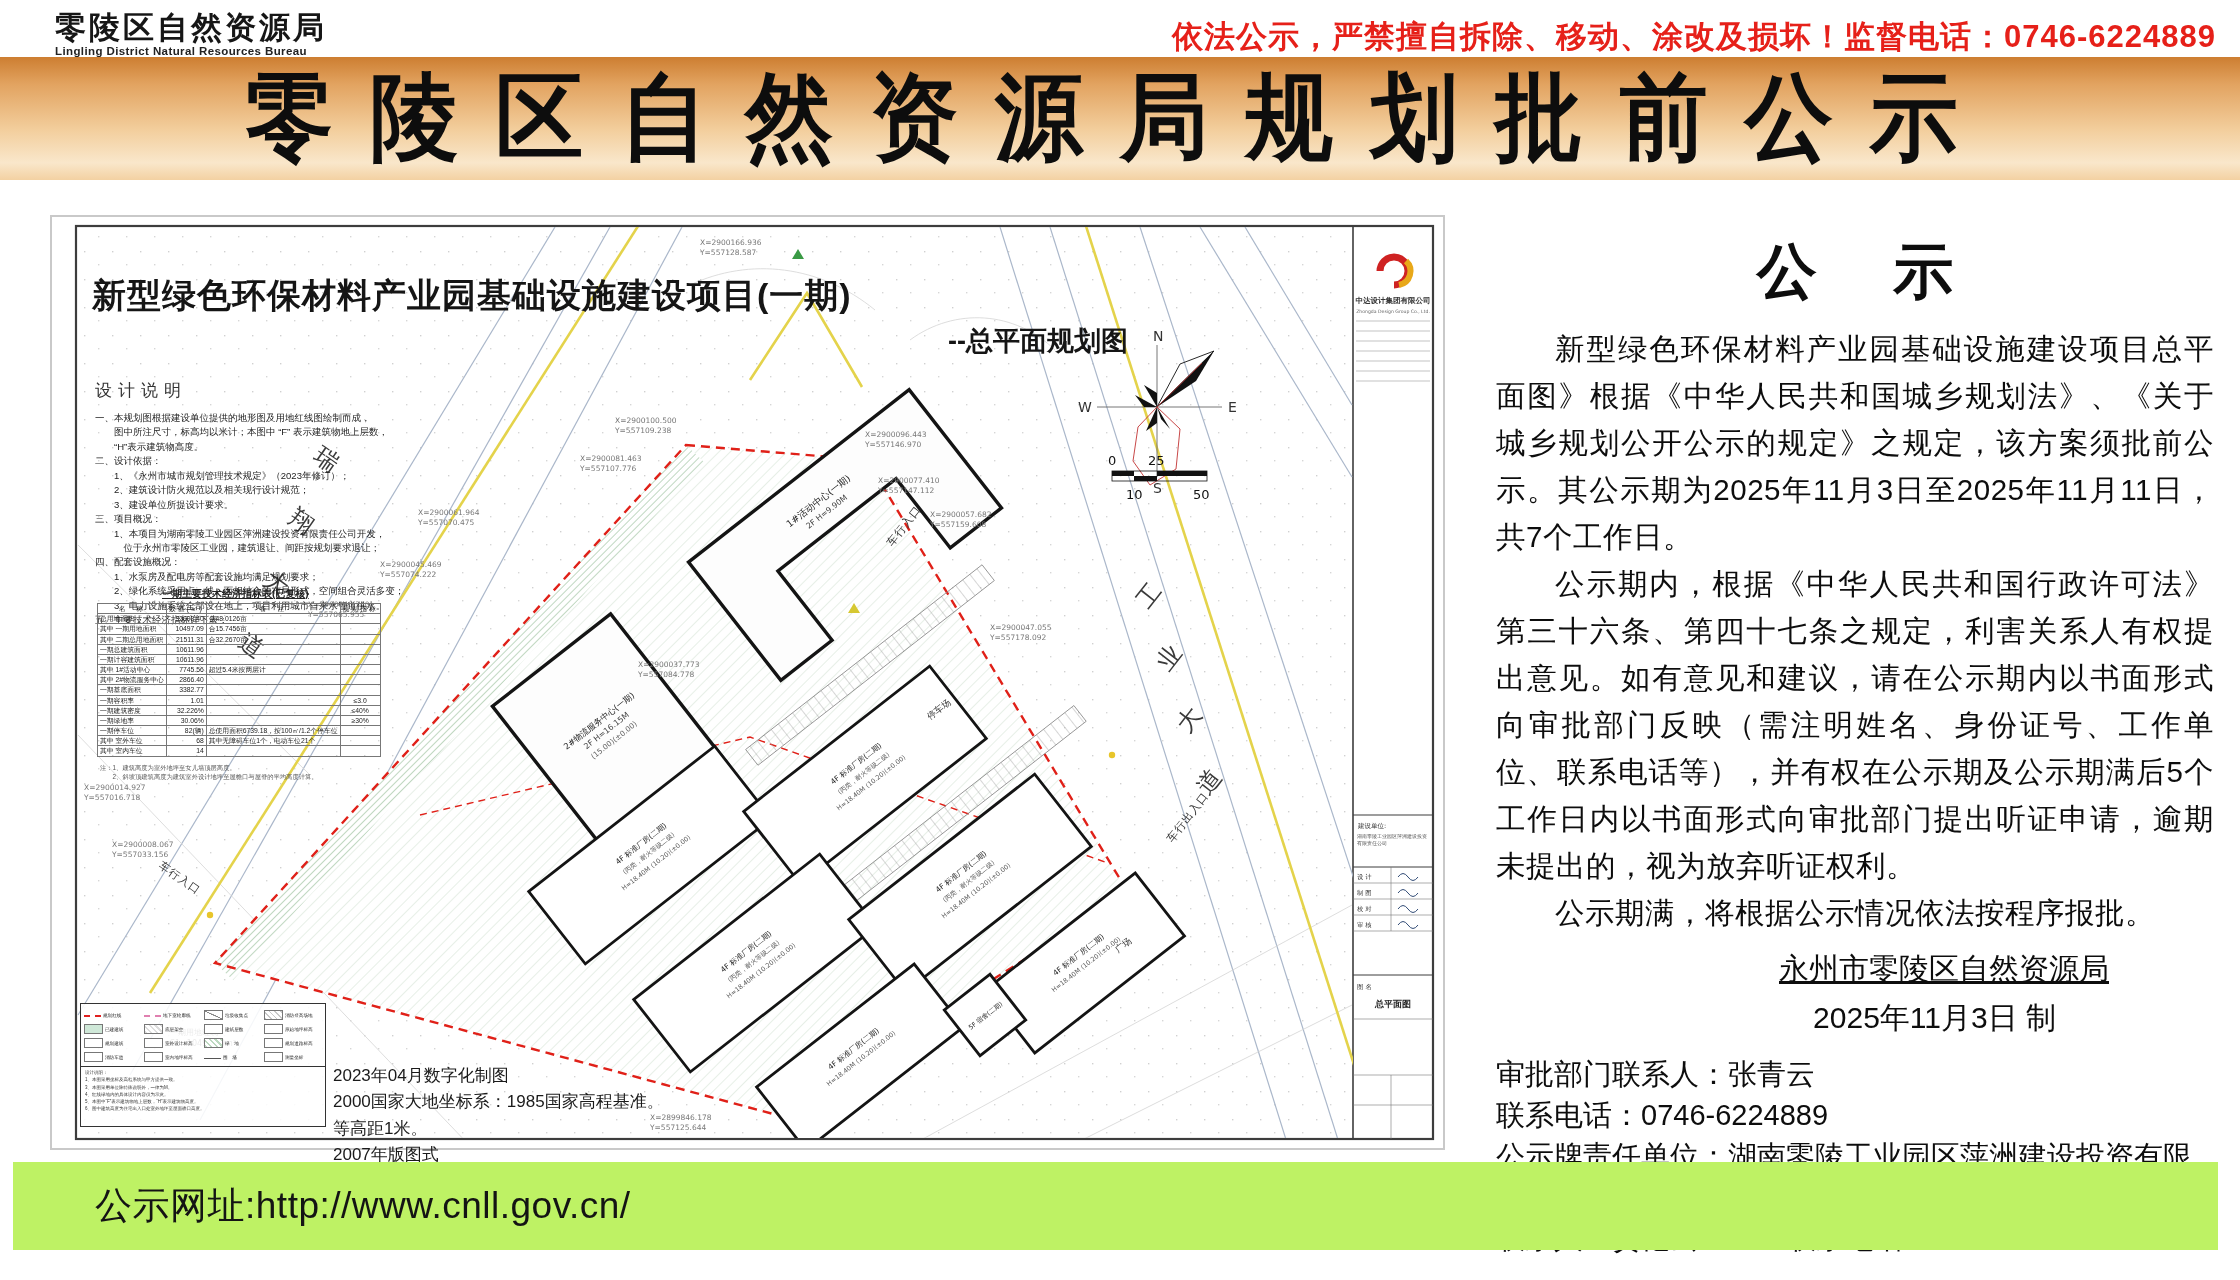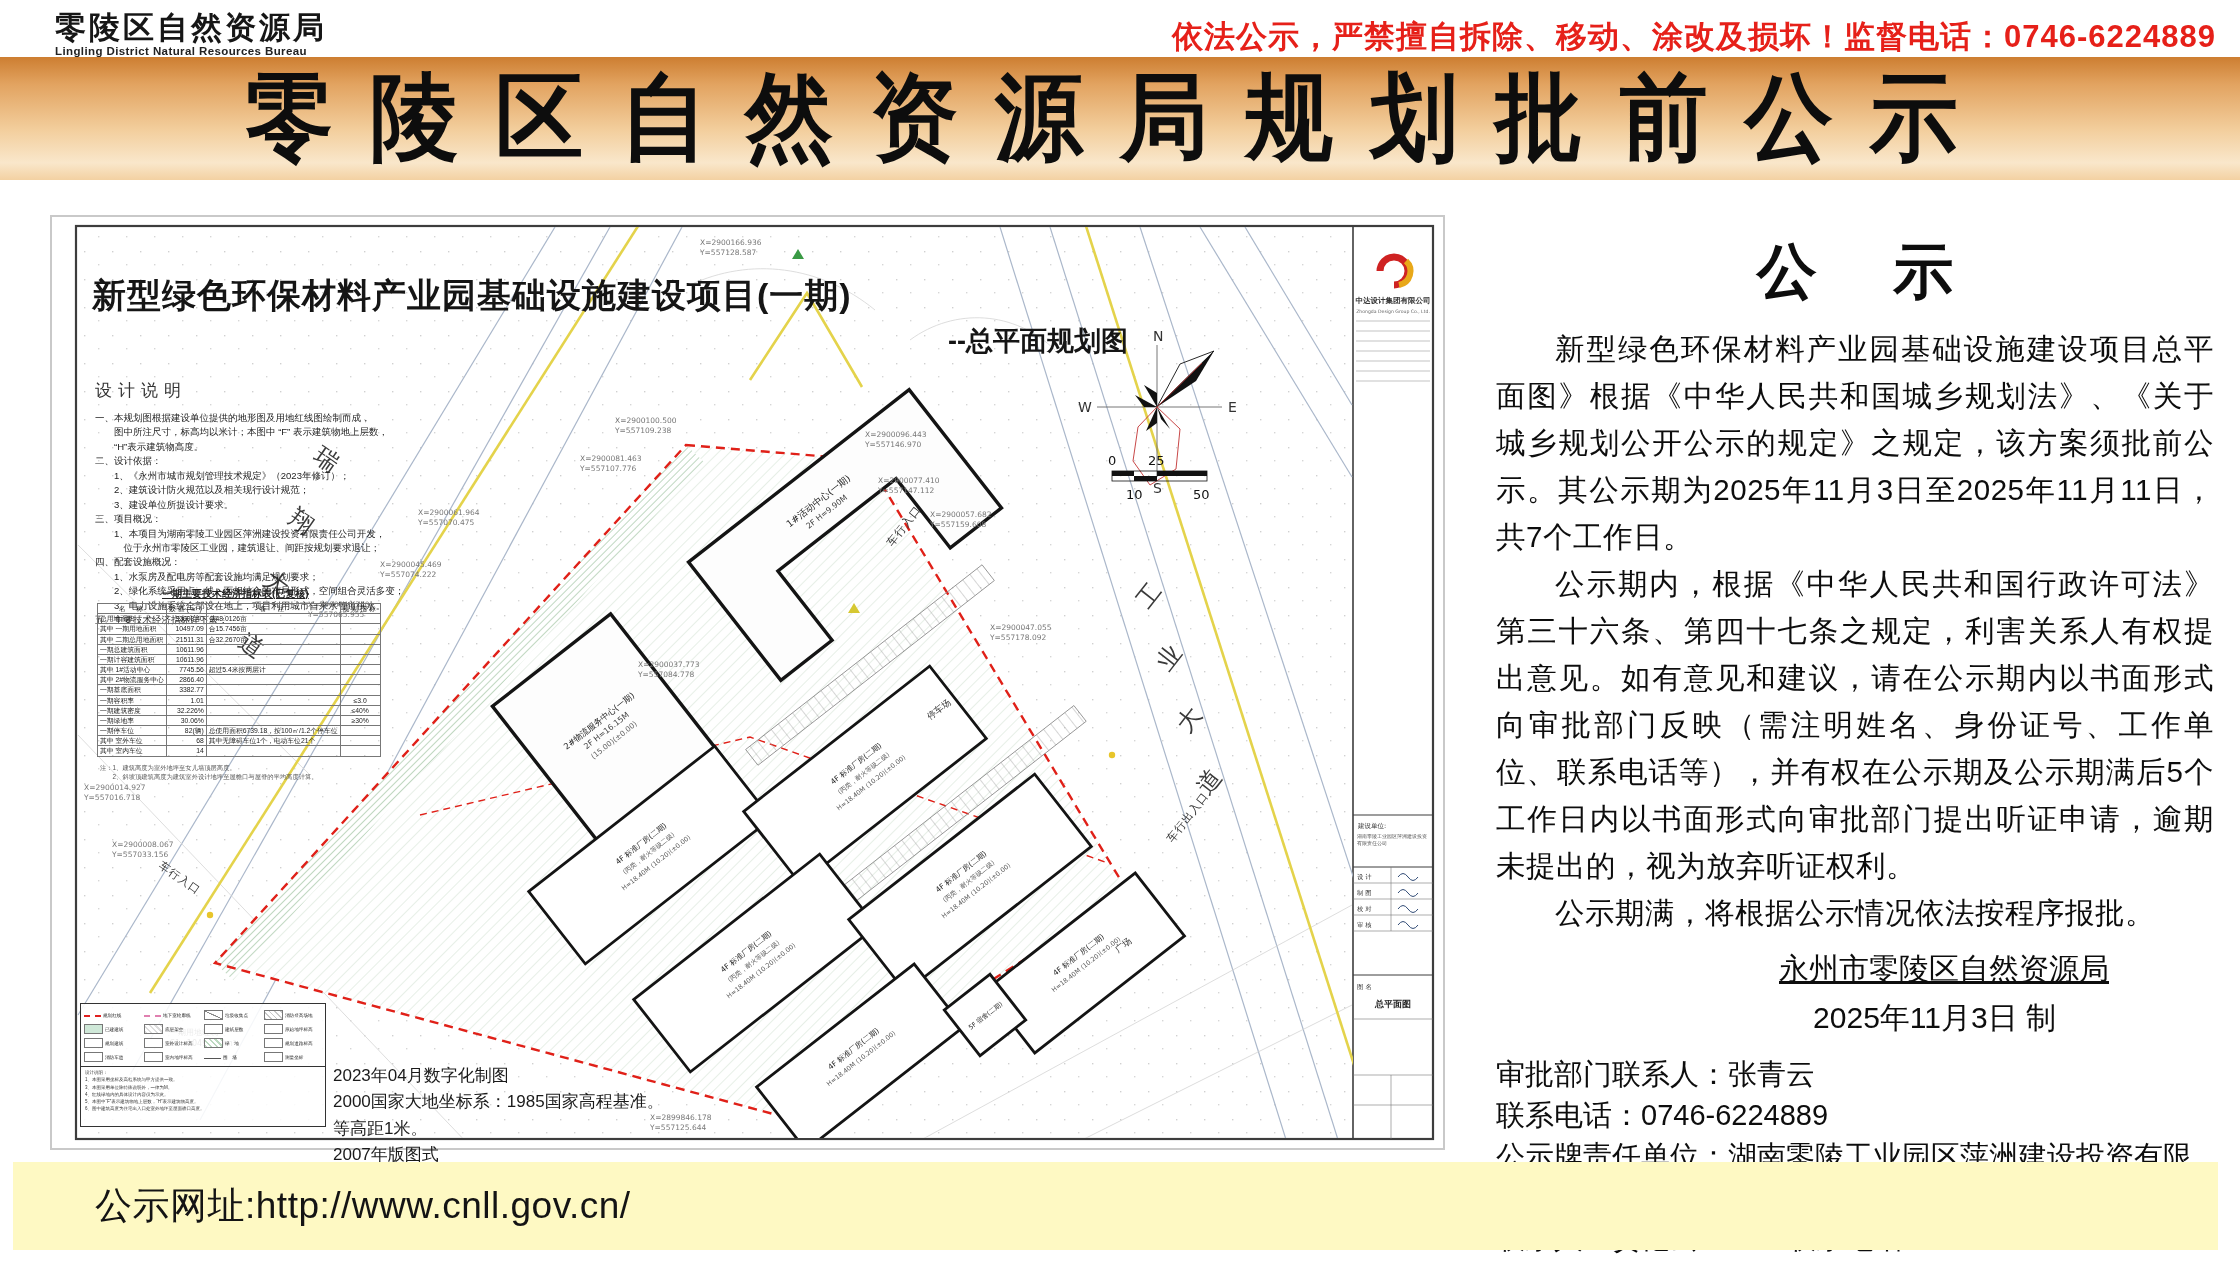--- a/index.html
+++ b/index.html
@@ -57,21 +57,21 @@
   
   .notice{position:absolute;left:1496px;top:232px;width:718px;color:#0d0d0d;}
   .notice-head{text-align:center;font-size:60px;font-weight:bold;letter-spacing:.5em;text-indent:.5em;margin-bottom:12px;}
   .notice p{margin:0;font-size:29.5px;line-height:47px;text-align:justify;text-indent:2em;letter-spacing:.5px;}
   .sig{margin-top:8px;font-size:30px;line-height:49px;}
   .sig-line1{text-align:right;padding-right:105px;text-decoration:underline;}
   .sig-line2{text-align:right;padding-right:158px;}
   .contacts{margin-top:12px;font-size:29px;line-height:41px;}
   .contact-pair span.gap{display:inline-block;width:88px;}
   
-  .footer{position:absolute;left:13px;top:1162px;width:2205px;height:88px;background:#fef9c3;
+  .footer{position:absolute;left:13px;top:1162px;width:2205px;height:88px;background:#bef264;
           display:flex;align-items:center;justify-content:space-between;}
   .footer-url{font-size:37px;color:#141414;padding-left:82px;letter-spacing:.5px;}
   .footer-welcome{font-size:45px;font-weight:bold;color:#e32017;padding-right:28px;letter-spacing:3px;}
   
   .cad{font-family:"DejaVu Sans",sans-serif;}
 </style>
 </head>
 <body>
 
 <div class="page">

